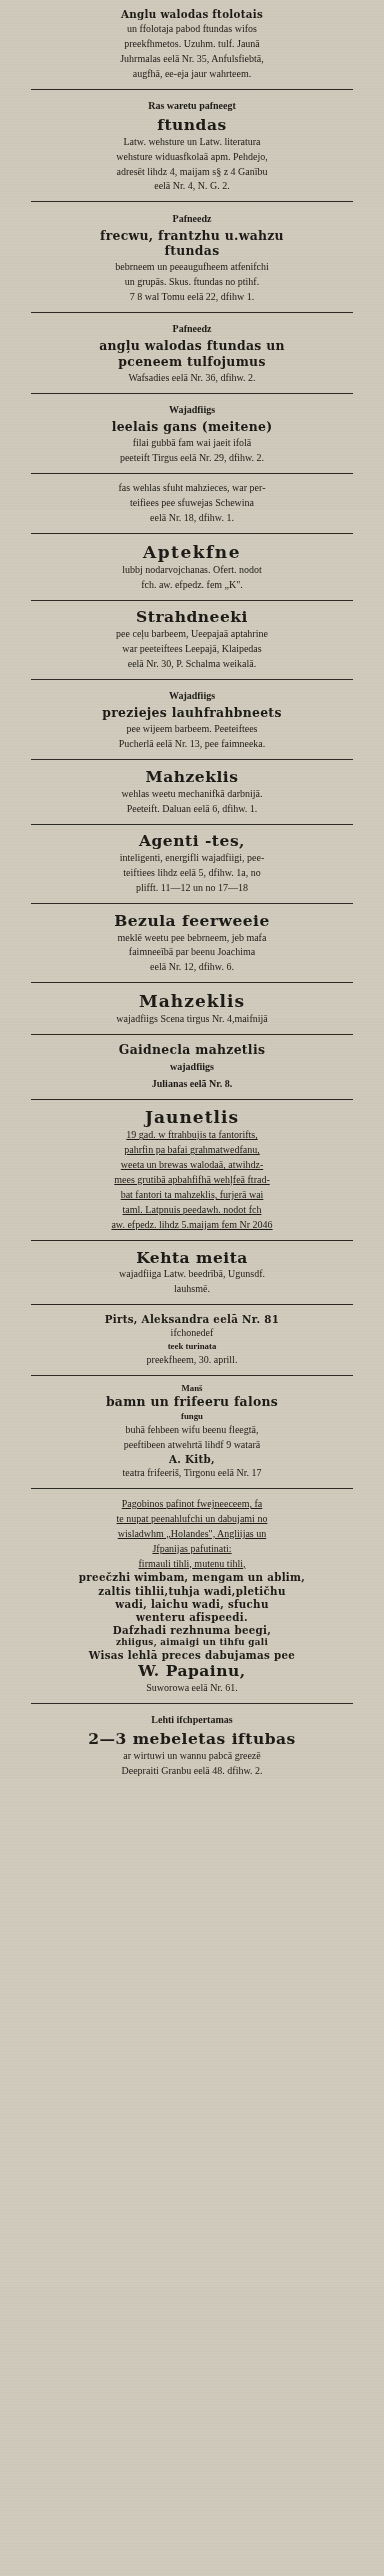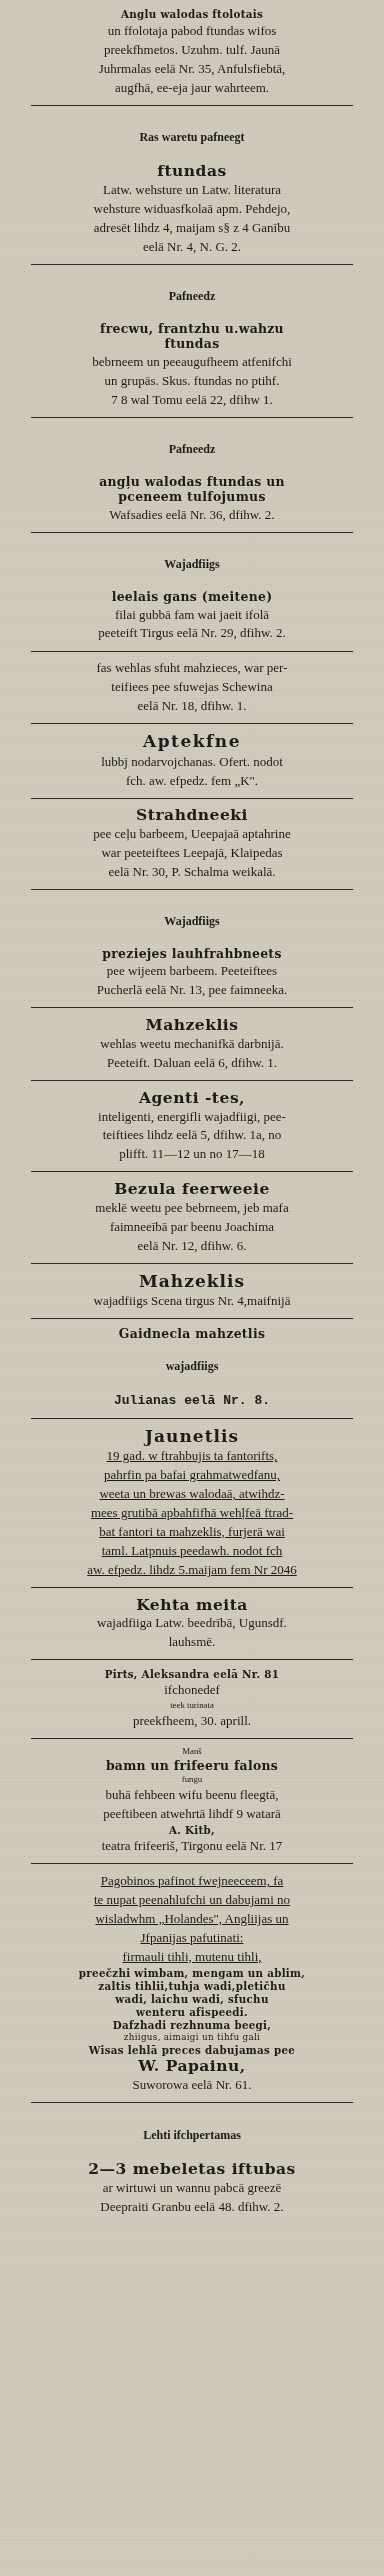--- a/index.html
+++ b/index.html
@@ -31,21 +31,21 @@
   .rule {
     border: 0;
     border-top: 1px solid #2b2822;
     margin: 4.1px 17.5px;
   }
   .line {
     margin: 0;
     line-height: 1.22;
   }
   .body-txt {
-    font-size: 13px;
+    font-size: 10px;
     line-height: 1.34;
     margin: 1.5px 3.1px;
   }
   .body-txt.just {
     text-align: justify;
     text-align-last: center;
     text-decoration: underline;
   }
   .hd-fraktur {
     font-family: "DejaVu Serif", serif;
@@ -75,34 +75,33 @@
   .h-m {
     font-size: 10.3px;
     line-height: 1.18;
     margin: 1px 0 1px 0;
     font-weight: bold;
   }
   .h-s {
     font-size: 8.8px;
     line-height: 1.2;
     margin: 1px 0;
-    font-weight: normal;
+    font-weight: bold;
   }
   .h-xs {
-    font-size: 12px;
+    font-size: 10px;
     line-height: 1.2;
-    margin: 18px 0;
+    margin: 4px 0;
     font-weight: bold;
   }
   .spaced {
     letter-spacing: 1.5px;
   }
   .blk {
     font-weight: bold;
-    font-family: Liberation Mono, monospace;
   }
   .grain {
     position: absolute;
     inset: 0;
     pointer-events: none;
     background:
       repeating-linear-gradient(0deg, rgba(0,0,0,0.025) 0px, rgba(0,0,0,0.025) 0.5px, rgba(255,255,255,0.02) 0.5px, rgba(255,255,255,0.02) 1.5px);
     opacity: 0.6;
   }
   .ad-block {

